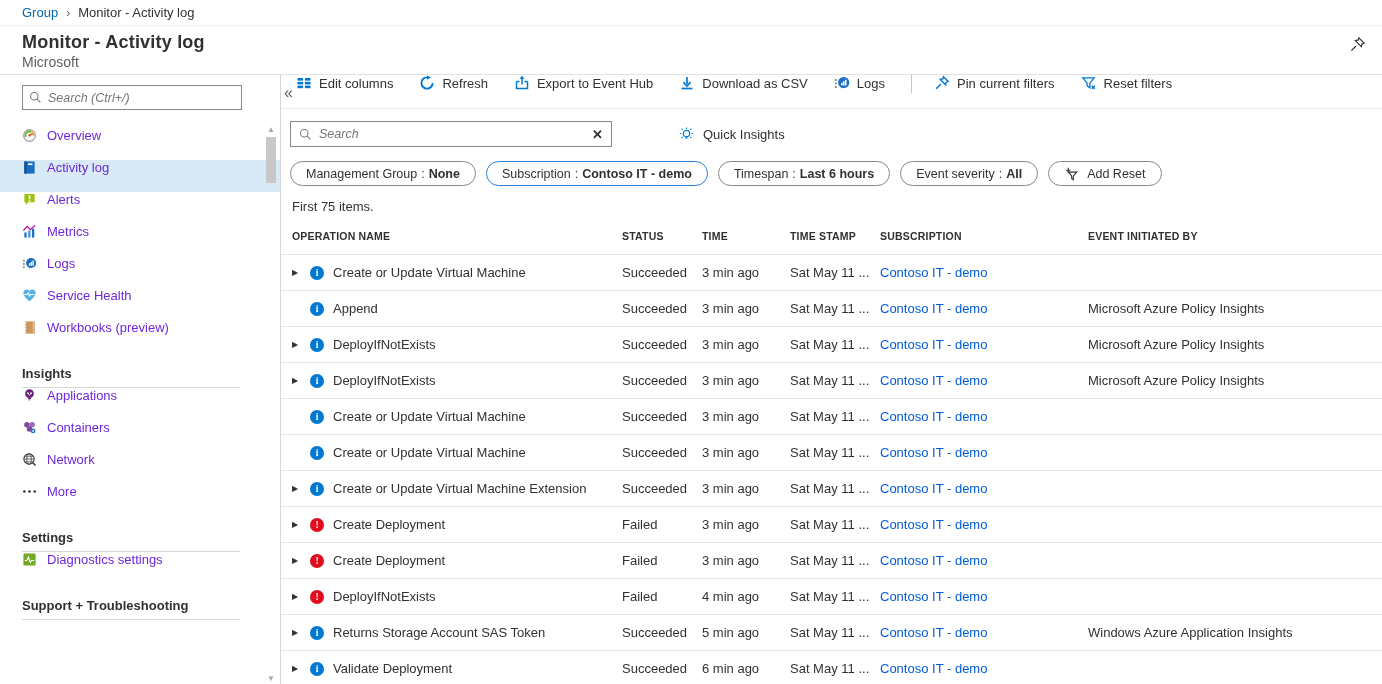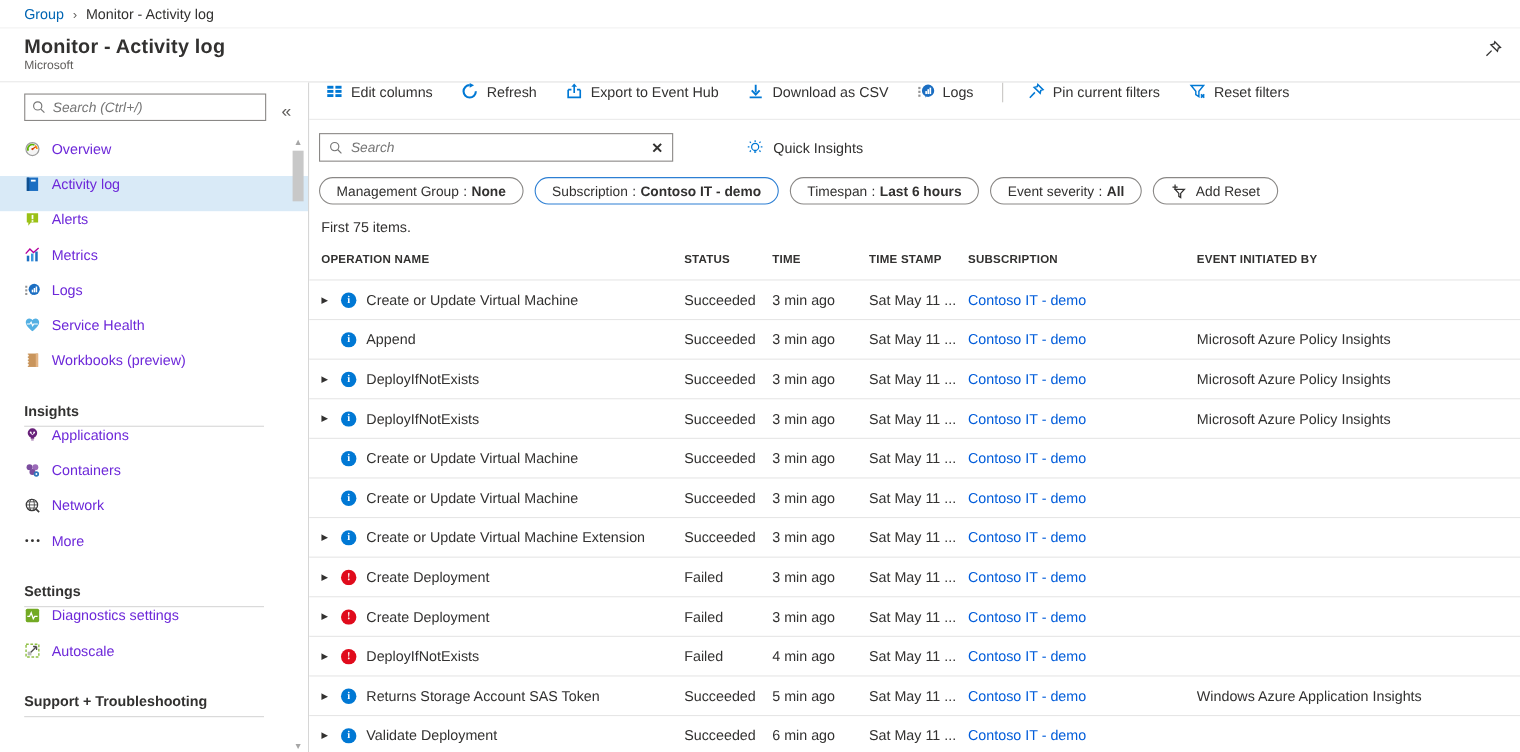--- a/index.html
+++ b/index.html
@@ -10,30 +10,30 @@
   .crumbbar { height:26px; display:flex; align-items:center; padding-left:22px;
     font-size:13px; border-bottom:1px solid #eeeeee; background:#fff; }
   .crumb-home { color:#0065b3; cursor:pointer; }
   .crumb-sep { color:#605e5c; margin:0 8px; font-size:12px; }
   .crumb-cur { color:#323130; }
 
   
   .pagehead { height:49px; position:relative; padding:6px 0 0 22px;
     border-bottom:1px solid #e1e1e1; background:#fff; }
   .pagehead h1 { font-size:18px; font-weight:700; color:#323130; letter-spacing:.2px; }
-  .pagehead .sub { font-size:11px; color:#605e5c; margin-top:1px; }
+  .pagehead .sub { font-size:14px; color:#605e5c; margin-top:1px; }
   .head-pin { position:absolute; right:16px; top:10px; cursor:pointer; }
 
   
   .body { display:flex; height:609px; }
 
   
   .sidebar { width:281px; min-width:281px; position:relative; background:#fff;
     border-right:1px solid #d6d6d6; padding-top:10px; }
-  .sb-searchrow { display:flex; align-items:flex-end; padding:0 6px 0 22px; }
+  .sb-searchrow { display:flex; align-items:flex-start; padding:0 6px 0 22px;gap:28px; }
   .sb-search { flex:0 0 220px; display:flex; align-items:center; height:25px;
     border:1px solid #8a8886; background:#fff; padding:0 6px; }
   .sb-search svg { flex:none; margin-right:6px; }
   .sb-search input { border:none; outline:none; width:100%; font-size:12.5px;
     font-family:"Liberation Sans", sans-serif; color:#323130; background:transparent; }
   .sb-search input::placeholder { font-style:italic; color:#767676; }
   .sb-collapse { margin-left:14px; color:#605e5c; font-size:16px; cursor:pointer; line-height:1; }
   .sb-list { margin-top:18px; }
   .sb-item { display:flex; height:32px; padding-left:22px;
     font-size:13px; color:#6d28d9; cursor:pointer; }
@@ -278,30 +278,20 @@
         </div>
         <div class="sb-item">
           <span class="ic">
             <svg width="15" height="15" viewBox="0 0 16 16">
               <rect x="1.5" y="1.5" width="13" height="13" rx="1.5" fill="#73aa24"></rect>
               <path d="M3 9h2.2l1.6-3.6 2 5.8 1.4-2.2H13" fill="none" stroke="#fff" stroke-width="1.2"></path>
             </svg>
           </span>
           <span>Diagnostics settings</span>
         </div>
-        <div class="sb-item">
-          <span class="ic">
-            <svg width="15" height="15" viewBox="0 0 16 16">
-              <rect x="1.8" y="1.8" width="12.4" height="12.4" fill="none" stroke="#8fc045" stroke-width="1.4" stroke-dasharray="2.6 1.6"></rect>
-              <rect x="3.4" y="9" width="3.6" height="3.6" fill="#b9b9b9"></rect>
-              <path d="M6.5 9.5L12 4M12 4v3.4M12 4H8.6" fill="none" stroke="#4d4d4d" stroke-width="1.3"></path>
-            </svg>
-          </span>
-          <span>Autoscale</span>
-        </div>
         <div class="sb-sec">
           <div class="t">Support + Troubleshooting</div>
           <div class="rule"></div>
         </div>
       </div>
     <div class="sb-scroll">
       <div class="arr">▲</div>
       <div class="thumb"></div>
       <div class="arr down">▼</div>
     </div>

